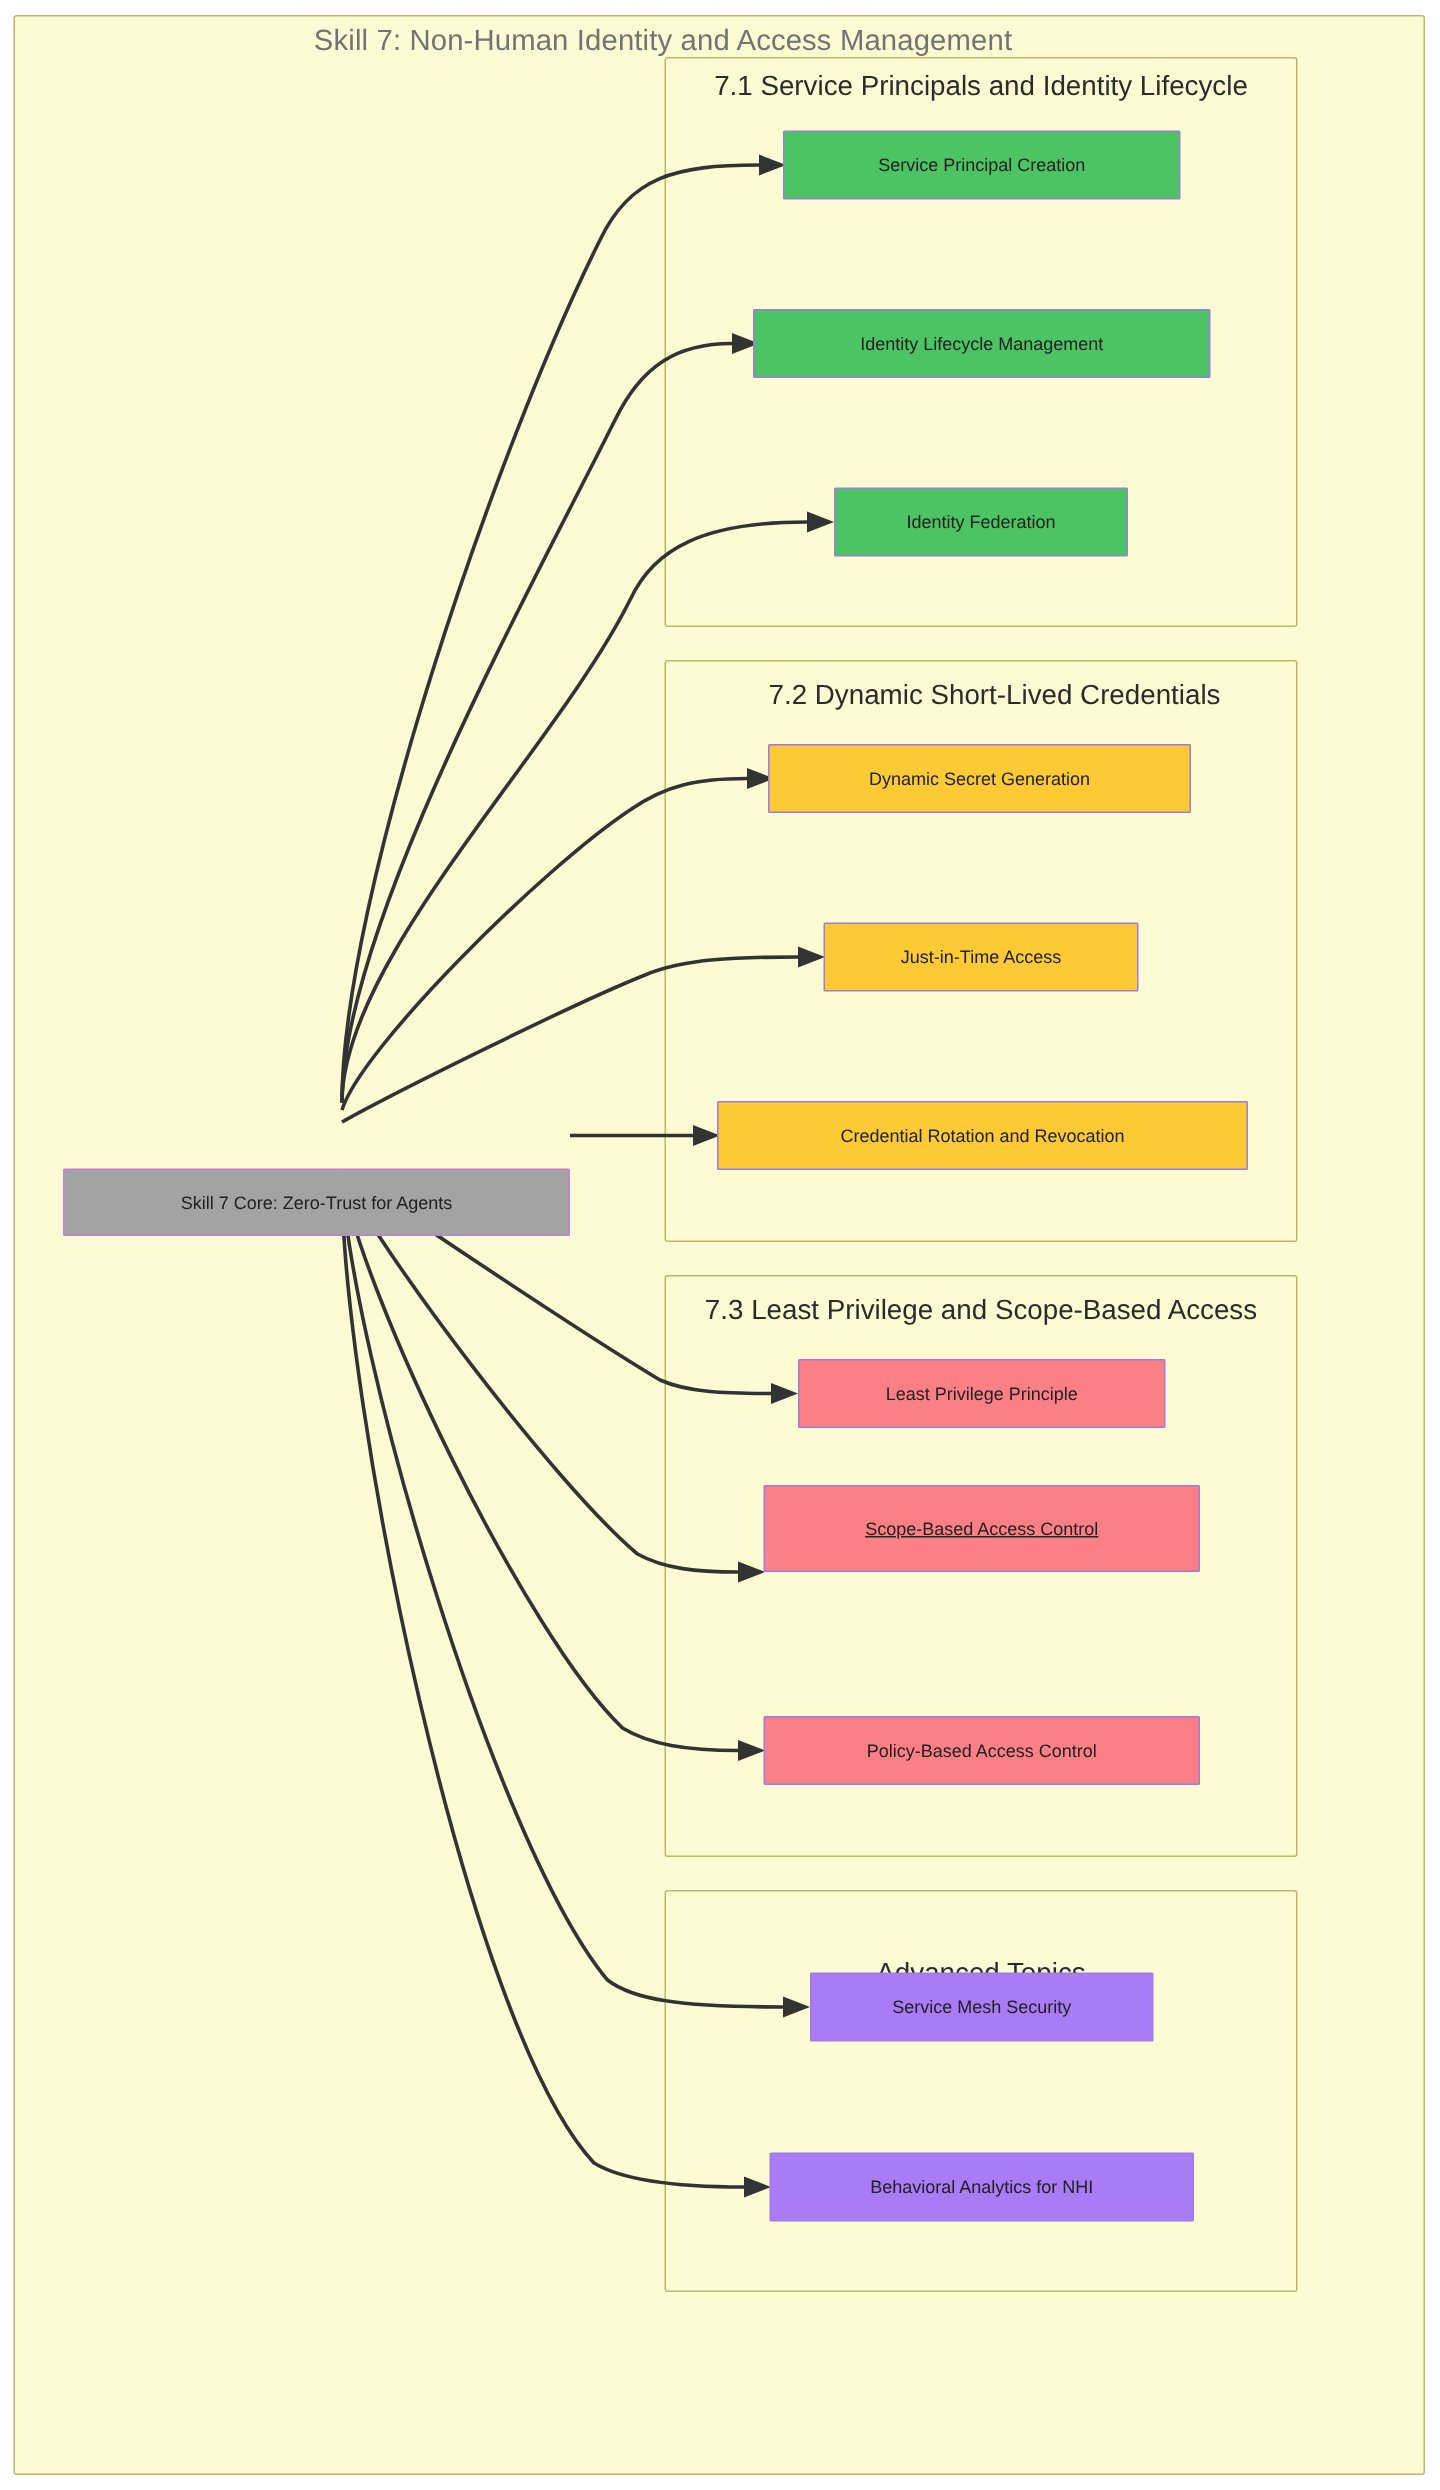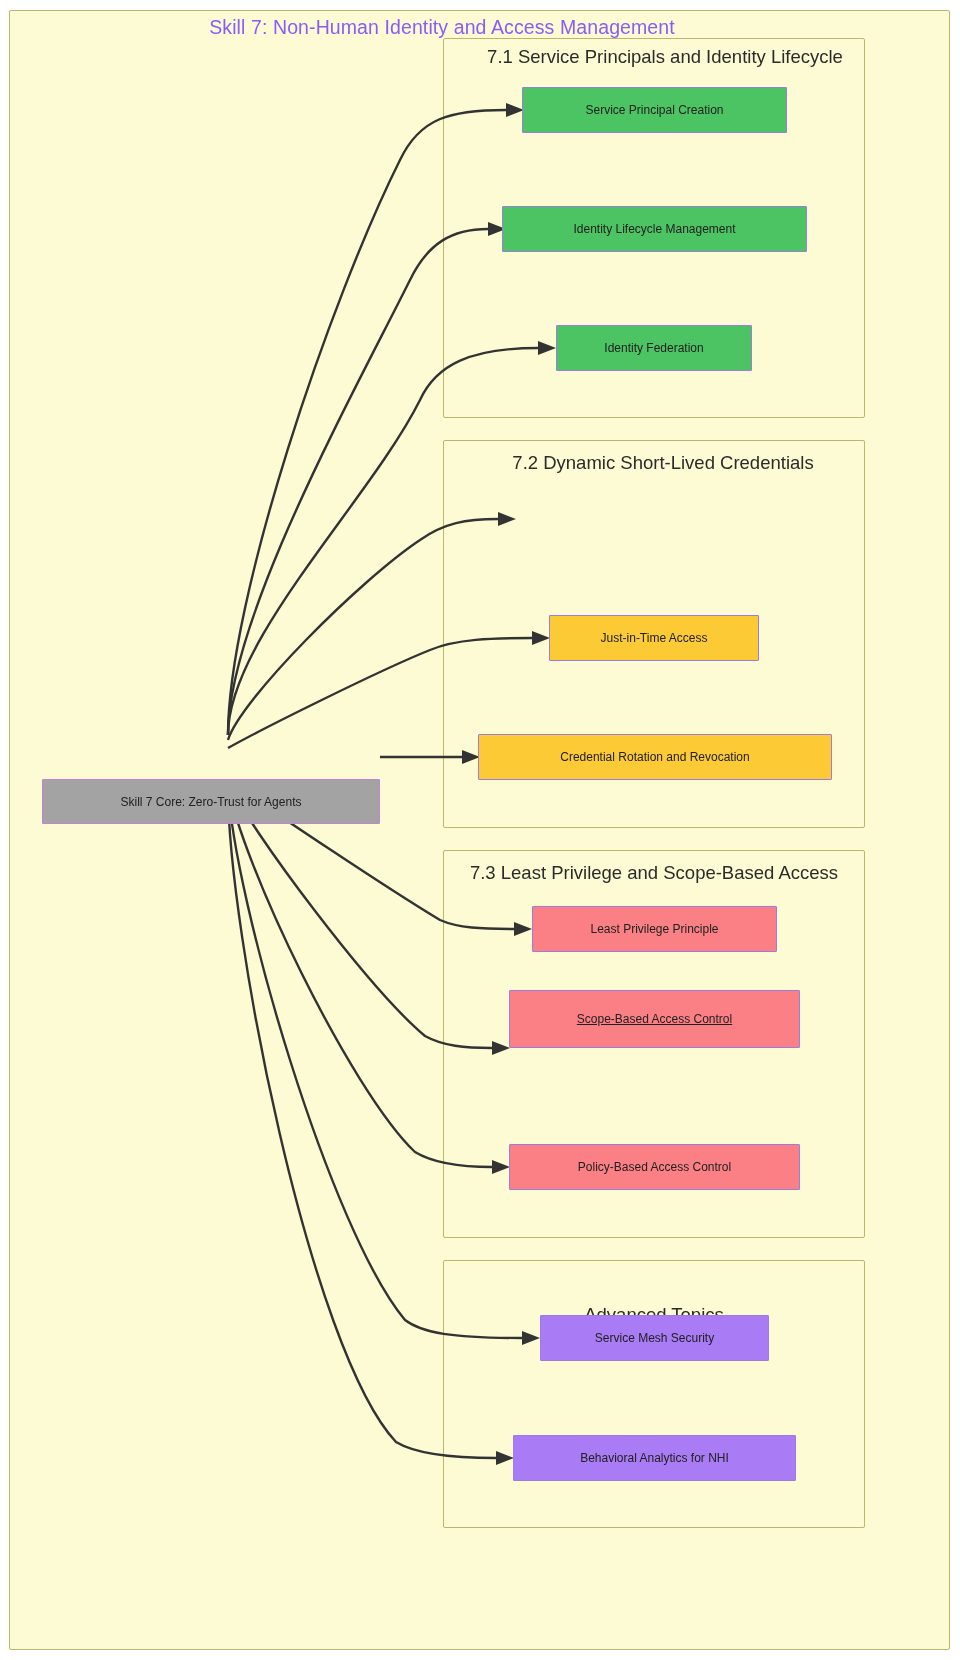--- a/index.html
+++ b/index.html
@@ -5,21 +5,21 @@
 <style>
   html,body{margin:0;padding:0;background:#ffffff;}
   body{font-family:"Liberation Sans","DejaVu Sans",sans-serif;}
   #stage{position:relative;width:960px;height:1660px;overflow:hidden;background:#ffffff;}
   .outer-cluster{
     position:absolute;left:9px;top:10px;width:941px;height:1640px;
     background:#fdfbd4;border:1.4px solid #bdb76b;box-sizing:border-box;border-radius:2px;
   }
   .outer-title{
     position:absolute;left:0;right:0;top:16px;text-align:center;
-    font-size:19.5px;color:#8b5cf6;letter-spacing:.1px;
+    font-size:19.5px;color:#737373;letter-spacing:.1px;
   }
   .outer-title-inner{display:inline-block;transform:translateX(-38px);}
   .cluster{
     position:absolute;background:#fdfbd4;border:1.3px solid #bdb76b;box-sizing:border-box;border-radius:2px;
   }
   .cluster-title{
     position:absolute;left:0;right:0;top:11px;text-align:center;
     font-size:18.5px;color:#2b2b2b;white-space:nowrap;
   }
   .node{
@@ -41,21 +41,21 @@
 <body>
 
 <div id="stage">
 
   <div class="outer-cluster"></div>
   <div class="outer-title">
     <span class="outer-title-inner">Skill 7: Non-Human Identity and Access Management</span>
   </div>
 
   <div class="cluster" style="left:443px;top:38px;width:422px;height:380px;"></div>
-  <div class="cluster-title" style="left:443px;width:422px;top:46px;padding-left:11px;">7.1 Service Principals and Identity Lifecycle</div>
+  <div class="cluster-title" style="left:443px;width:422px;top:46px;">7.1 Service Principals and Identity Lifecycle</div>
 
   <div class="cluster" style="left:443px;top:440px;width:422px;height:388px;"></div>
   <div class="cluster-title" style="left:452px;width:422px;top:452px;">7.2 Dynamic Short-Lived Credentials</div>
 
   <div class="cluster" style="left:443px;top:850px;width:422px;height:388px;"></div>
   <div class="cluster-title" style="left:443px;width:422px;top:862px;">7.3 Least Privilege and Scope-Based Access</div>
 
   <div class="cluster" style="left:443px;top:1260px;width:422px;height:268px;"></div>
   <div class="cluster-title" style="left:443px;width:422px;top:1272px;margin-top:32px;">Advanced Topics</div>
 
@@ -113,20 +113,23 @@
   <div class="node g" style="left:522px;top:87px;width:265px;height:46px;">
     <span>Service Principal Creation</span>
   </div>
   <div class="node g" style="left:502px;top:206px;width:305px;height:46px;">
     <span>Identity Lifecycle Management</span>
   </div>
   <div class="node g" style="left:556px;top:325px;width:196px;height:46px;">
     <span>Identity Federation</span>
   </div>
 
+  <div class="node y" style="left:512px;top:496px;width:282px;height:46px;">
+    <span>Dynamic Secret Generation</span>
+  </div>
   <div class="node y" style="left:549px;top:615px;width:210px;height:46px;">
     <span>Just-in-Time Access</span>
   </div>
   <div class="node y" style="left:478px;top:734px;width:354px;height:46px;">
     <span>Credential Rotation and Revocation</span>
   </div>
 
   <div class="node r" style="left:532px;top:906px;width:245px;height:46px;">
     <span>Least Privilege Principle</span>
   </div>

